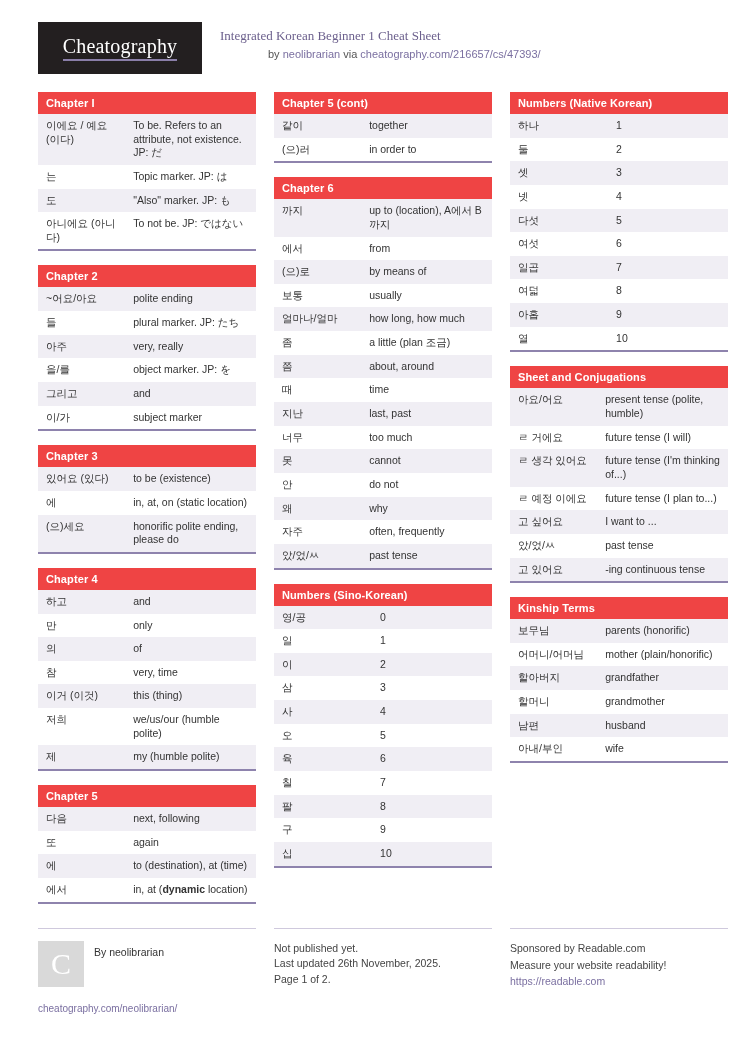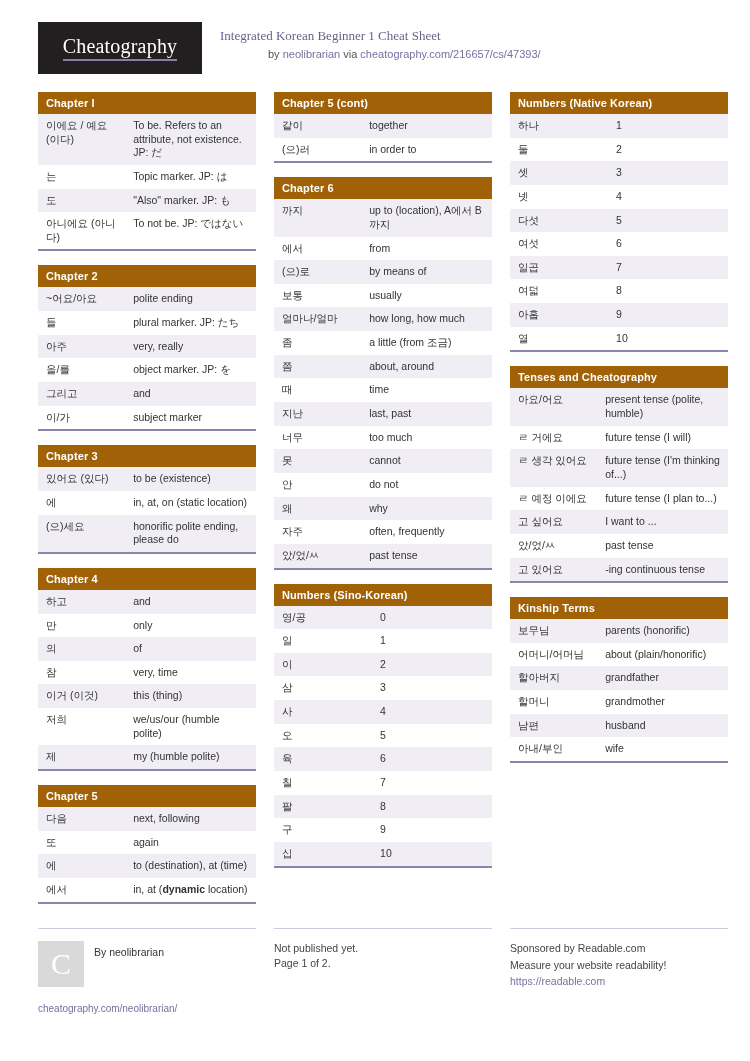--- a/index.html
+++ b/index.html
@@ -32,21 +32,21 @@
   .byline { font-size: 11px; color: #555; padding-left: 48px; }
   .byline a { color: #7a6fa0; text-decoration: none; }
   .byline .sep { color: #555; }
 
   
   .columns { display: flex; gap: 18px; align-items: flex-start; }
   .col { width: 218px; flex: 0 0 218px; }
 
   .block { margin-bottom: 14px; }
   .block-title {
-    background: #a16207; color: #ffffff; font-size: 11px;
+    background: #ef4444; color: #ffffff; font-size: 11px;
     padding: 5px 8px; font-weight: bold; letter-spacing: .1px;
   }
   table.tbl { width: 100%; border-collapse: collapse; table-layout: fixed; }
   table.tbl td {
     font-size: 10.5px; color: #333; padding: 5px 8px;
     vertical-align: top; line-height: 1.3;
   }
   table.tbl tr:nth-child(odd) td { background: #f0eef4; }
   table.tbl tr:nth-child(even) td { background: #ffffff; }
   table.tbl td.k { width: 40%; }
@@ -263,21 +263,21 @@
           <tr>
                 <td class="k">보통</td>
                 <td class="v">usually</td>
               </tr>
           <tr>
                 <td class="k">얼마나/얼마</td>
                 <td class="v">how long, how much</td>
               </tr>
           <tr>
                 <td class="k">좀</td>
-                <td class="v">a little (from 조금)</td>
+                <td class="v">a little (plan 조금)</td>
               </tr>
           <tr>
                 <td class="k">쯤</td>
                 <td class="v">about, around</td>
               </tr>
           <tr>
                 <td class="k">때</td>
                 <td class="v">time</td>
               </tr>
           <tr>
@@ -408,21 +408,21 @@
               </tr>
           <tr>
                 <td class="k">열</td>
                 <td class="v">10</td>
               </tr>
         </tbody>
           </table>
       </div>
 
       <div class="block under">
-        <div class="block-title">Tenses and Cheatography</div>
+        <div class="block-title">Sheet and Conjugations</div>
         <table class="tbl">
           <tbody>
               <tr>
                 <td class="k">아요/어요</td>
                 <td class="v">present tense (polite, humble)</td>
               </tr>
           <tr>
                 <td class="k">ㄹ 거에요</td>
                 <td class="v">future tense (I will)</td>
               </tr>
@@ -453,21 +453,21 @@
       <div class="block under">
         <div class="block-title">Kinship Terms</div>
         <table class="tbl">
           <tbody>
               <tr>
                 <td class="k">보무님</td>
                 <td class="v">parents (honorific)</td>
               </tr>
           <tr>
                 <td class="k">어머니/어머님</td>
-                <td class="v">about (plain/honorific)</td>
+                <td class="v">mother (plain/honorific)</td>
               </tr>
           <tr>
                 <td class="k">할아버지</td>
                 <td class="v">grandfather</td>
               </tr>
           <tr>
                 <td class="k">할머니</td>
                 <td class="v">grandmother</td>
               </tr>
           <tr>
@@ -489,20 +489,21 @@
       <div class="author-row">
         <div class="avatar">C</div>
         <div class="author-name">By neolibrarian</div>
       </div>
       <div class="cheat-link">
         <a href="#">cheatography.com/neolibrarian/</a>
       </div>
     </div>
     <div class="fcol">
       <div>Not published yet.</div>
+      <div>Last updated 26th November, 2025.</div>
       <div>Page 1 of 2.</div>
     </div>
     <div class="fcol">
       <div class="spons-title">Sponsored by Readable.com</div>
       <div>Measure your website readability!</div>
       <div>
         <a href="#">https://readable.com</a>
       </div>
     </div>
   </div>

